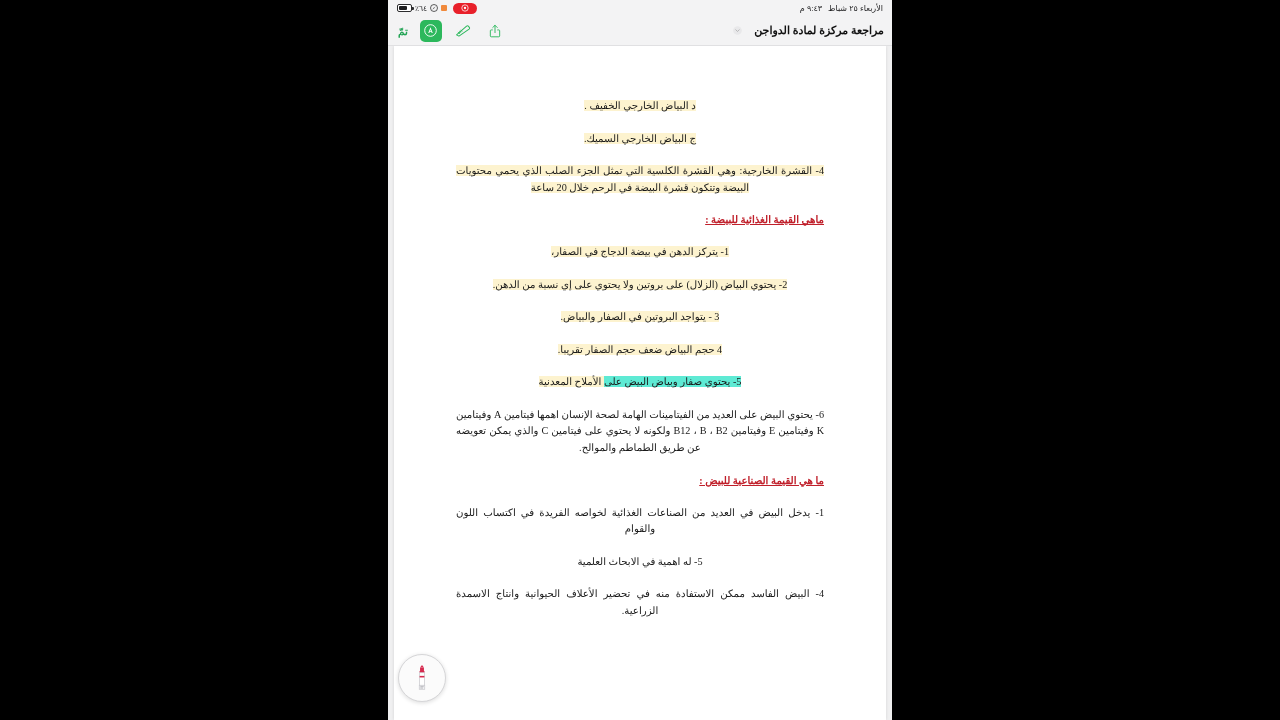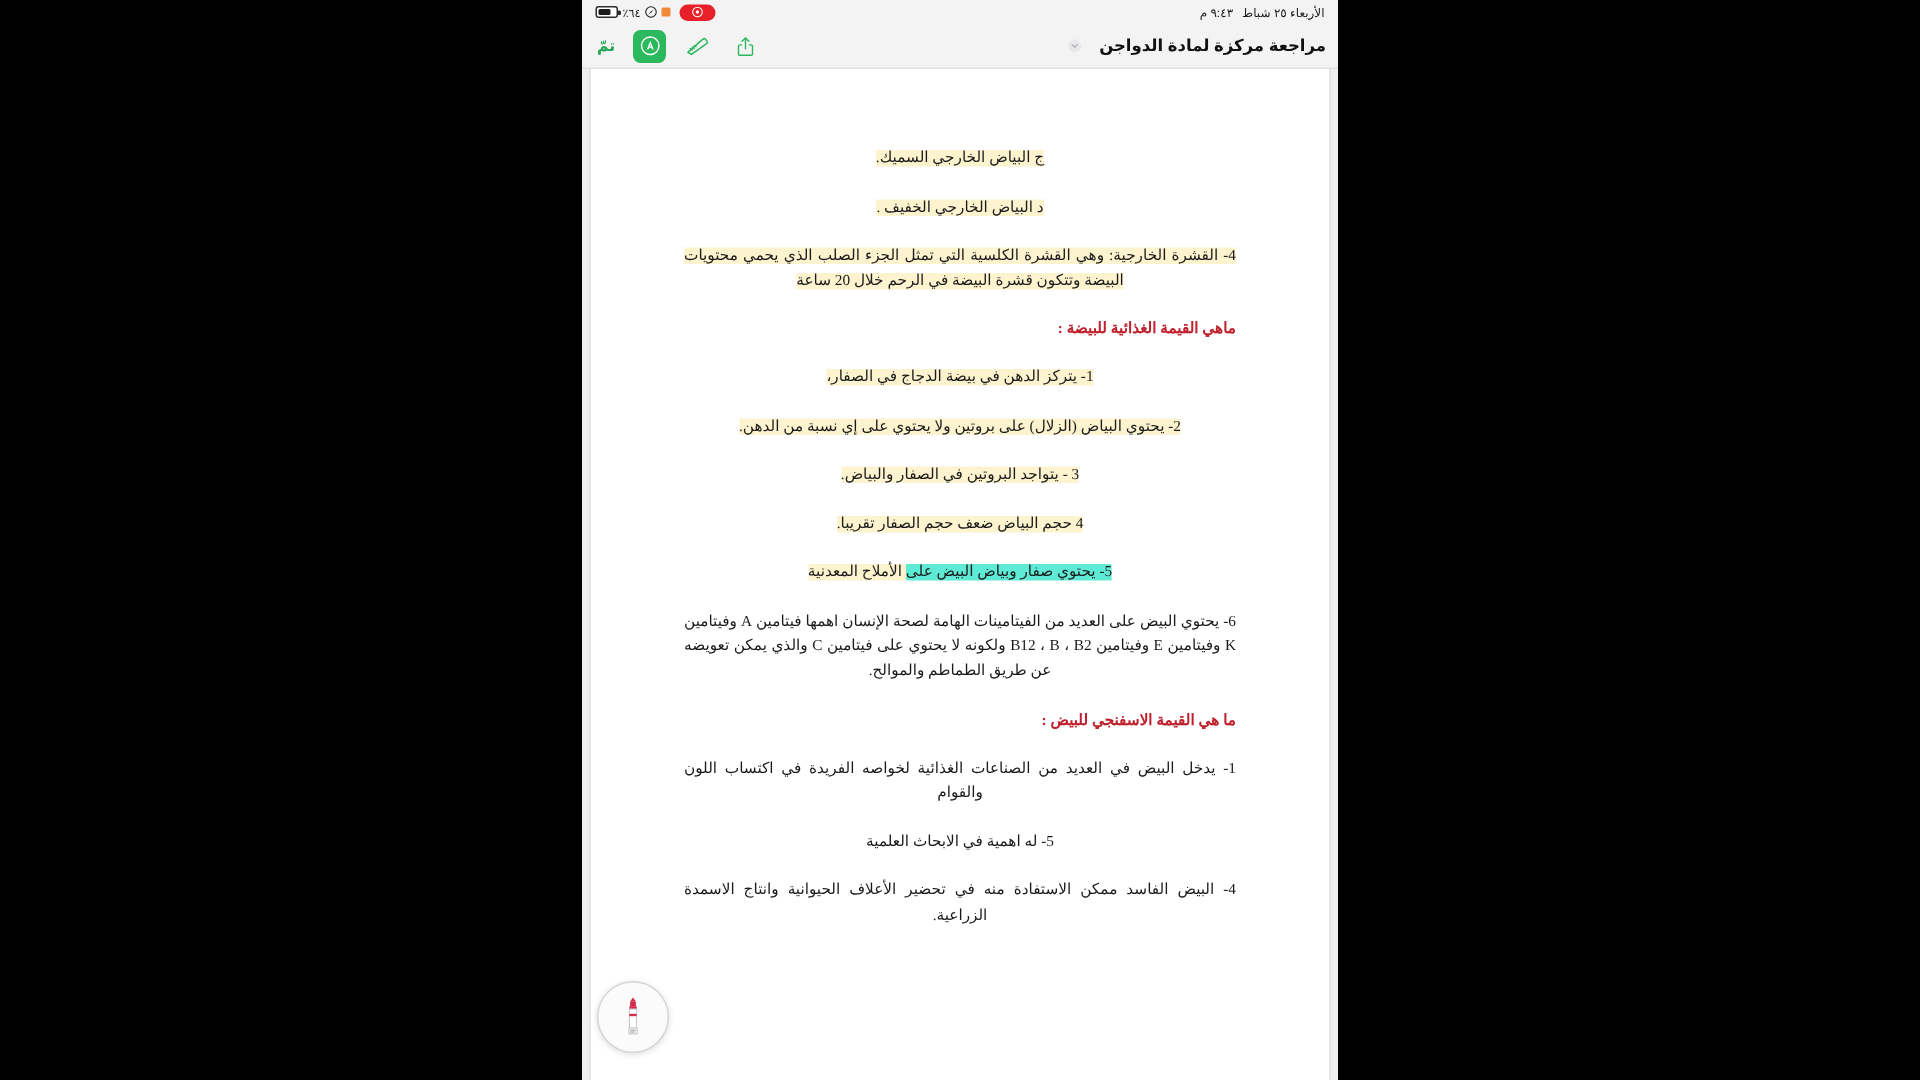--- a/index.html
+++ b/index.html
@@ -118,20 +118,21 @@
   #toolbar {
     height: 30px;
     background: #f3f3f4;
     border-bottom: 0.5px solid #e0e0e2;
     display: flex;
     align-items: center;
     justify-content: space-between;
     padding: 0 8px;
     box-sizing: border-box;
     direction: ltr;
+    font-family: Liberation Serif, serif;
   }
   .tb-left {
     display: flex;
     align-items: center;
     gap: 10px;
   }
   .tb-done {
     font-size: 10.5px;
     color: #23a455;
     font-weight: 600;
@@ -201,20 +202,21 @@
   }
   .para.center  { text-align: center; }
   .para.justify { text-align: justify; text-align-last: center; }
 
   .heading {
     color: #c0202b;
     font-weight: 700;
     font-size: 10.2px;
     margin: 0 0 16px 0;
     line-height: 1.6;
+    text-decoration: underline;
   }
 
   .hl-y  { background: #fdf3cf; }
   .hl-p  { background: #5eead4; }
 
   
   #fab {
     position: absolute;
     left: 10px;
     bottom: 18px;
@@ -305,25 +307,25 @@
           <path d="M8.2 10.4 L12 14.1 L15.8 10.4" fill="none" stroke="#5a5a5e" stroke-width="1.8" stroke-linecap="round" stroke-linejoin="round"></path>
         </svg>
       </div>
     </div>
 
     <div id="pagearea">
       <div id="page">
         <div id="doc">
 
           <p class="para center">
+            <span class="hl-y">د البياض الخارجي الخفيف .</span>
+          </p>
+
+          <p class="para center">
             <span class="hl-y">ج البياض الخارجي السميك.</span>
-          </p>
-
-          <p class="para center">
-            <span class="hl-y">د البياض الخارجي الخفيف .</span>
           </p>
 
           <p class="para justify">
             <span class="hl-y">4- القشرة الخارجية:  وهي القشرة الكلسية التي تمثل الجزء الصلب الذي يحمي محتويات البيضة وتتكون قشرة البيضة في الرحم خلال 20 ساعة</span>
           </p>
 
           <p class="heading">ماهي القيمة الغذائية للبيضة :</p>
 
           <p class="para center">
             <span class="hl-y">1- يتركز الدهن في بيضة الدجاج في الصفار،</span>
@@ -341,21 +343,21 @@
             <span class="hl-y">4 حجم البياض ضعف حجم الصفار تقريبا.</span>
           </p>
 
           <p class="para center">
             <span class="hl-p">5- يحتوي صفار وبياض البيض على</span><span class="hl-y"> الأملاح المعدنية</span>
           </p>
 
           <p class="para justify">6- يحتوي البيض على العديد من الفيتامينات الهامة لصحة الإنسان اهمها فيتامين A وفيتامين K وفيتامين E وفيتامين B12 ، B ، B2 ولكونه لا يحتوي على فيتامين C والذي يمكن تعويضه عن طريق الطماطم والموالح.</p>
 
 
-          <p class="heading">ما هي القيمة الاسفنجي للبيض :</p>
+          <p class="heading">ما هي القيمة الصناعية للبيض :</p>
 
           <p class="para justify">1- يدخل البيض في العديد من الصناعات الغذائية لخواصه الفريدة في اكتساب اللون والقوام</p>
 
 
           <p class="para center">5- له اهمية في الابحاث العلمية</p>
 
           <p class="para justify">4-  البيض الفاسد ممكن الاستفادة منه في تحضير الأعلاف الحيوانية وانتاج الاسمدة الزراعية.</p>
 
         </div>
       </div>

